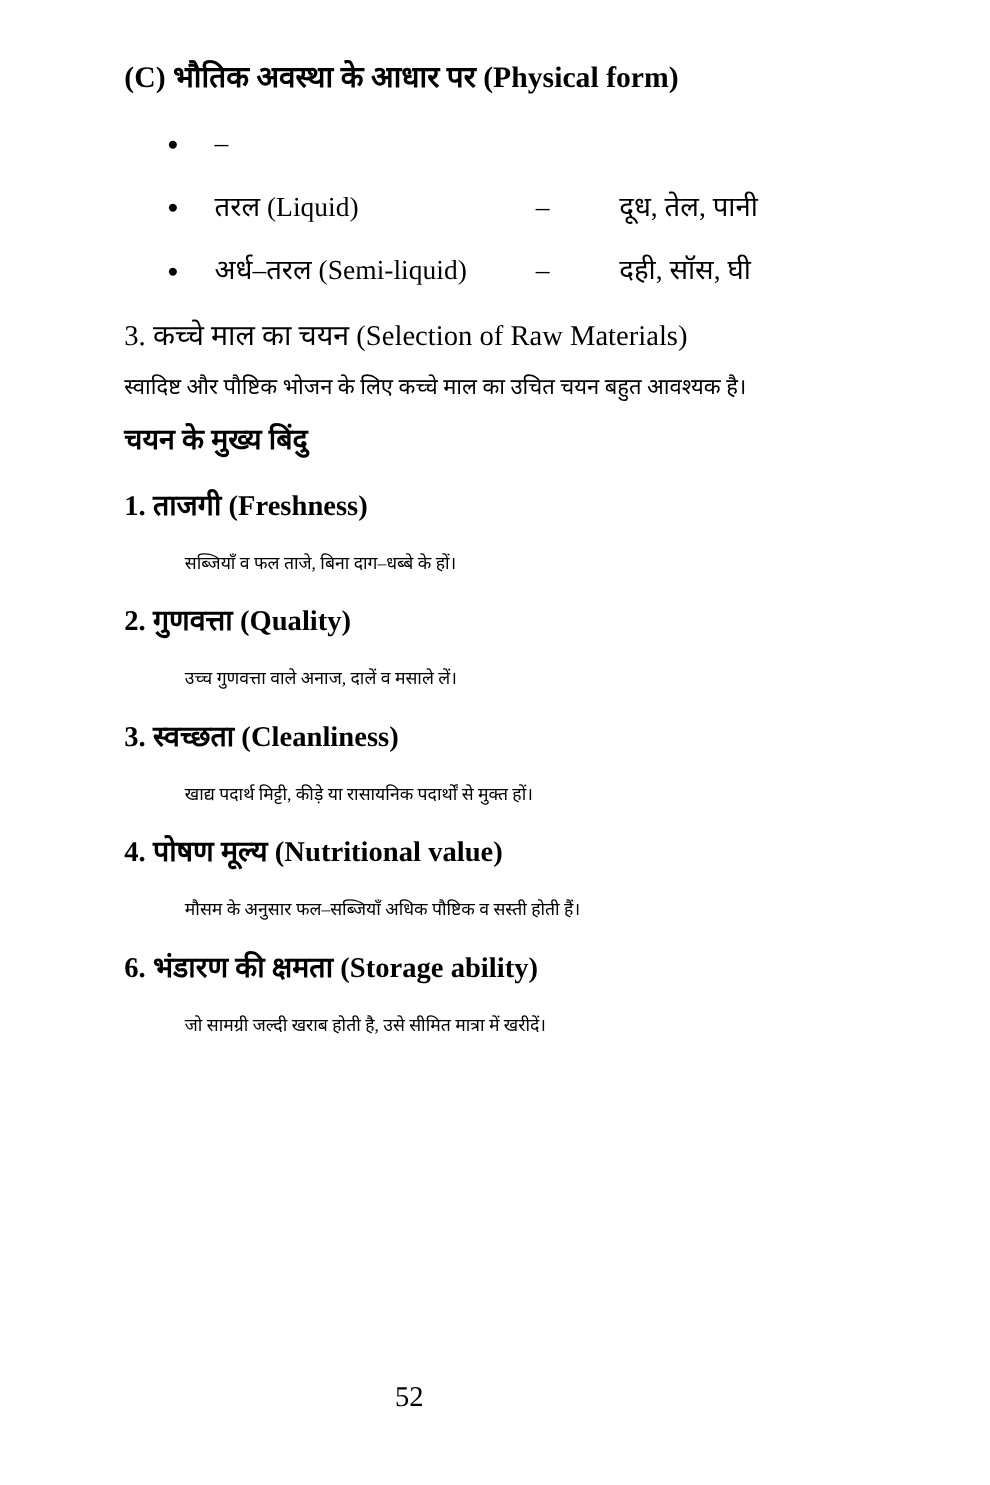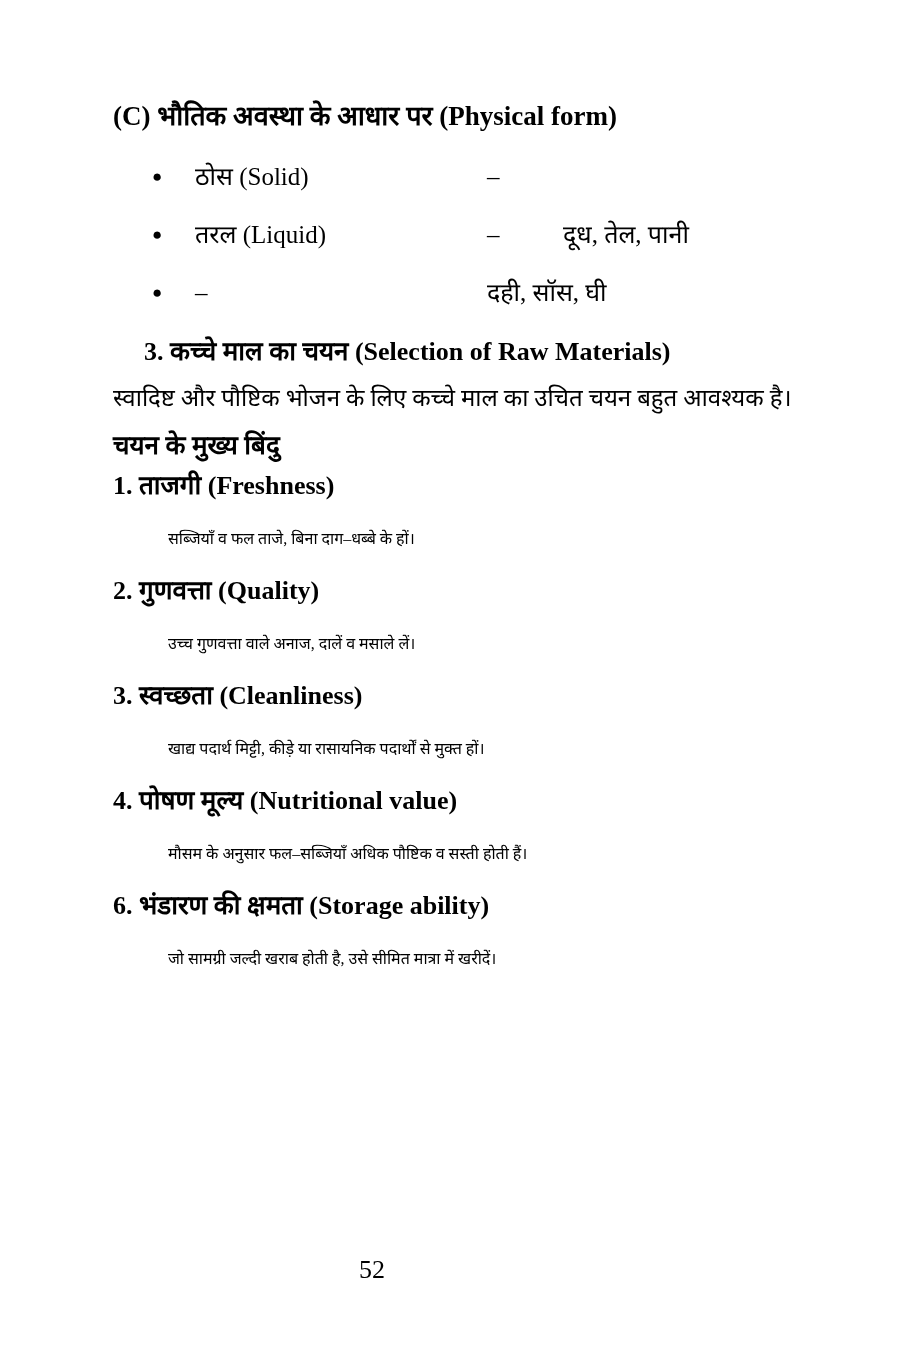--- a/index.html
+++ b/index.html
@@ -7,21 +7,21 @@
   body {
     background: #ffffff;
     color: #000000;
     font-family: "Liberation Serif", "DejaVu Serif", serif;
     position: relative;
     overflow: hidden;
   }
   .page {
     position: absolute;
     inset: 0;
-    padding: 100px 108px 0 113px;
+    padding: 54px 108px 0 113px;
   }
   
   .h-c {
     font-size: 27px;
     font-weight: bold;
     line-height: 32px;
     margin-bottom: 30px;
     white-space: nowrap;
   }
   
@@ -31,37 +31,36 @@
     grid-template-columns: 43px 292px 76px auto;
     font-size: 25px;
     line-height: 30px;
     margin-bottom: 28px;
     white-space: nowrap;
   }
   .bullet-glyph { font-size: 17px; line-height: 30px; }
   
   .sec-h {
     font-size: 26px;
-    font-weight: bold;
+    font-weight: normal;
     line-height: 32px;
     margin-bottom: 12px;
     white-space: nowrap;
-    margin-left: 31px;
   }
   .para {
-    font-size: 24px;
+    font-size: 20px;
     line-height: 36px;
     text-align: justify;
     margin-bottom: 14px;
   }
   .sub-h {
     font-size: 26px;
     font-weight: bold;
     line-height: 32px;
-    margin-bottom: 8px;
+    margin-bottom: 28px;
     white-space: nowrap;
   }
   .point-h {
     font-size: 26px;
     font-weight: bold;
     line-height: 32px;
     margin-bottom: 20px;
     white-space: nowrap;
   }
   .point-body {
@@ -84,31 +83,31 @@
 </head>
 <body>
 
 <div class="page">
 
   <div class="h-c"><span>(C)</span> <span>भौतिक अवस्था के आधार पर</span> <span>(Physical form)</span></div>
 
   <div class="bullets">
     <div class="bullet-row">
       <span class="bullet-glyph">●</span>
-      <span><span>ठोस</span> <span>(Solid)</span></span>
       <span>–</span>
     </div>
     <div class="bullet-row">
       <span class="bullet-glyph">●</span>
       <span><span>तरल</span> <span>(Liquid)</span></span>
       <span>–</span>
       <span>दूध, तेल, पानी</span>
     </div>
     <div class="bullet-row">
       <span class="bullet-glyph">●</span>
+      <span><span>अर्ध–तरल</span> <span>(Semi-liquid)</span></span>
       <span>–</span>
       <span>दही, सॉस, घी</span>
     </div>
   </div>
 
   <div class="sec-h"><span>3.</span> <span>कच्चे माल का चयन</span> <span>(Selection of Raw Materials)</span></div>
 
   <div class="para">स्वादिष्ट और पौष्टिक भोजन के लिए कच्चे माल का उचित चयन बहुत आवश्यक है।</div>
 
   <div class="sub-h">चयन के मुख्य बिंदु</div>

